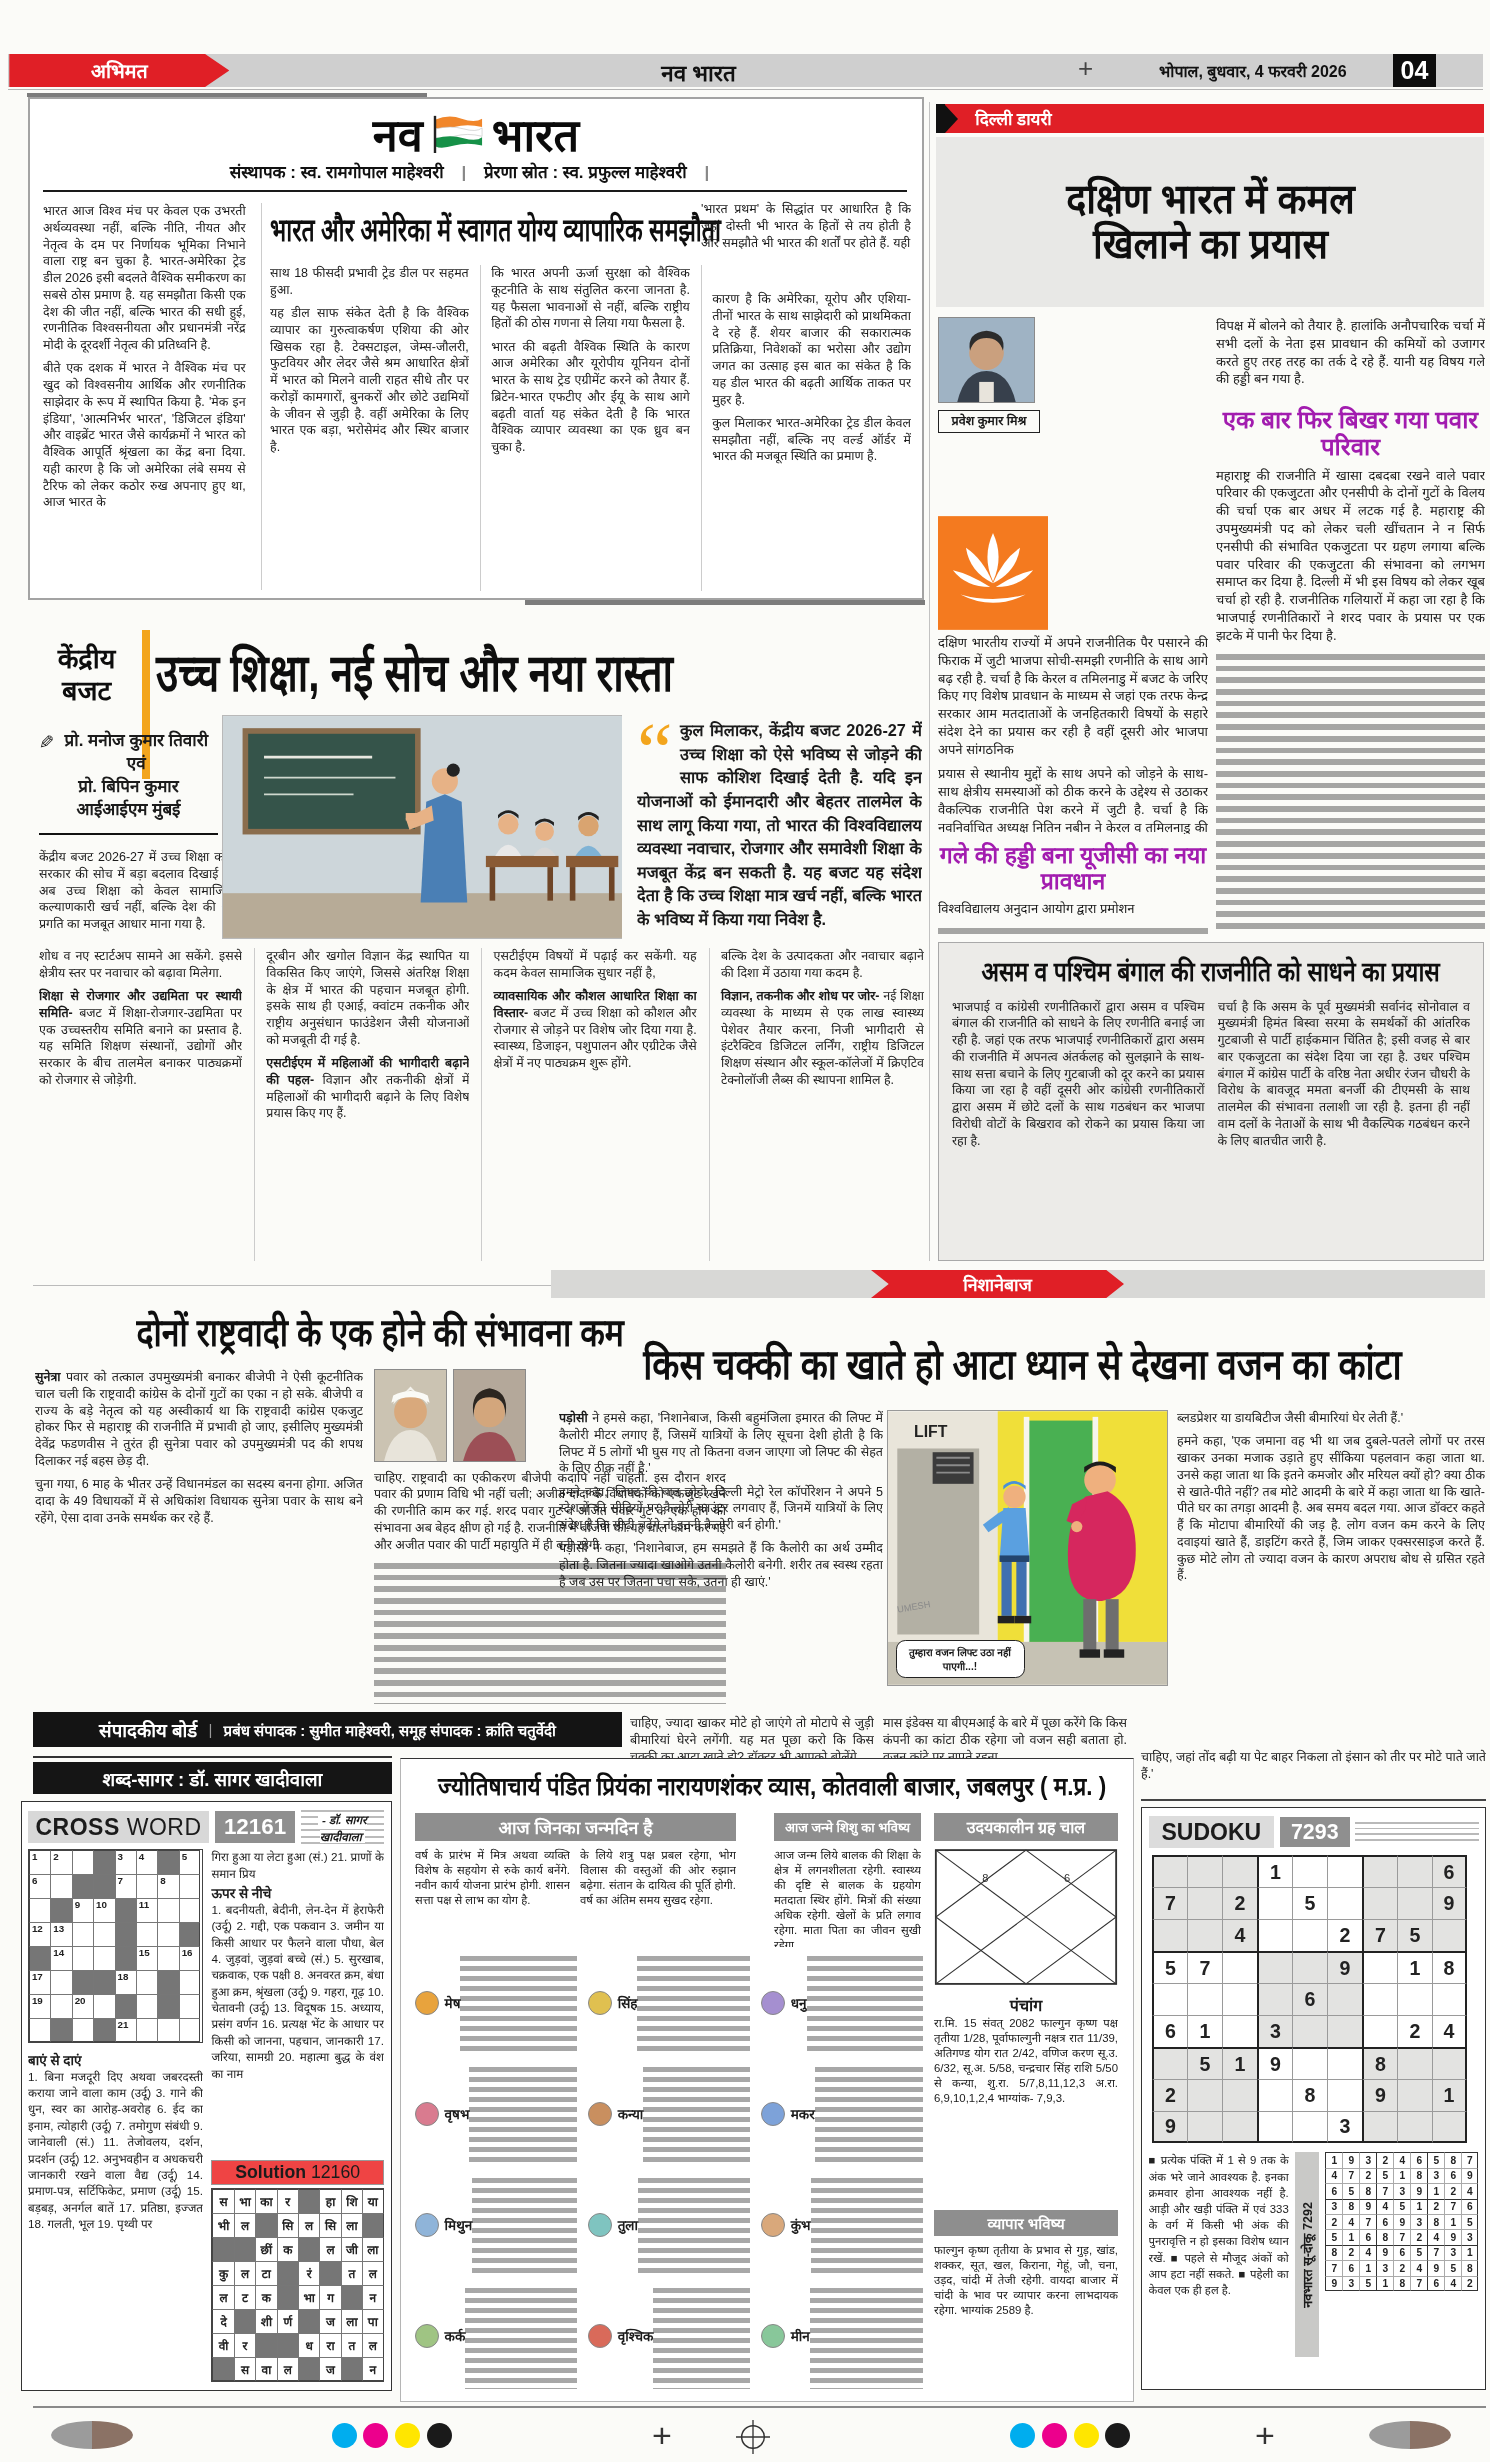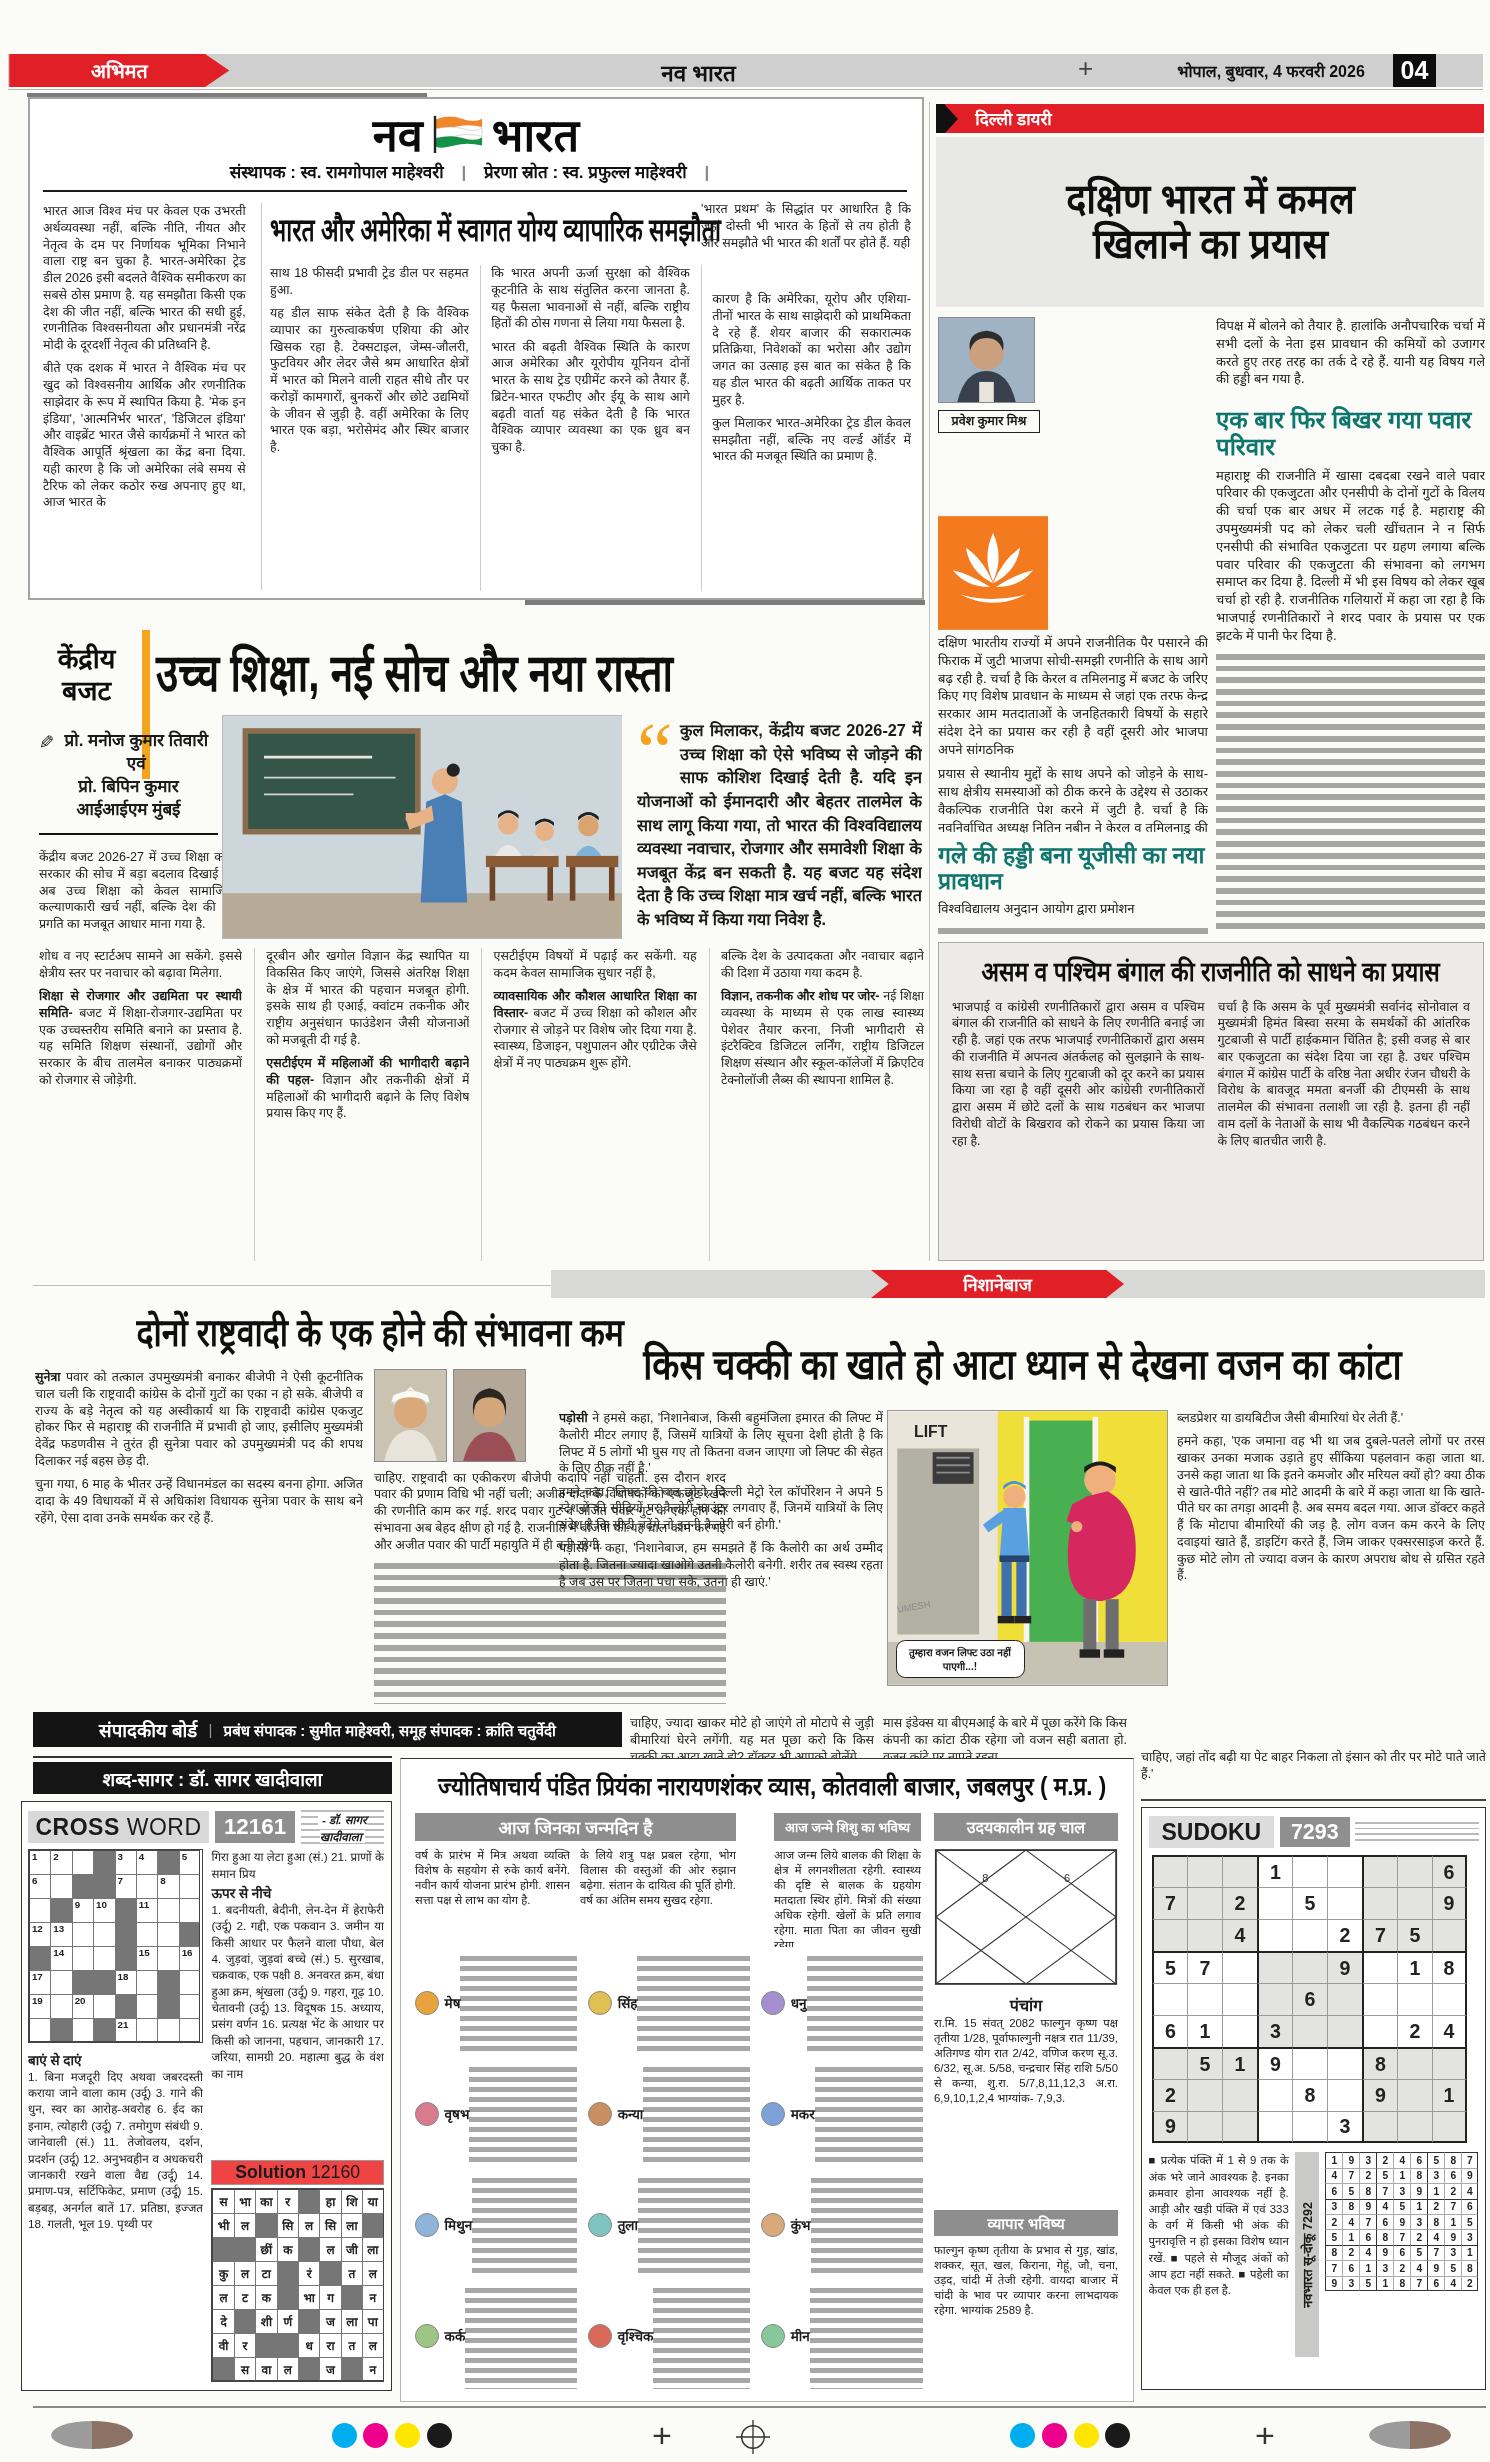--- a/index.html
+++ b/index.html
@@ -25,32 +25,32 @@
   .zcell{display:flex;flex-direction:row;overflow:hidden}
   .zhead{display:flex;align-items:center;gap:5.6px;margin-bottom:2.8px}
   .zicon{width:24px;height:24px;border-radius:50%;border:0.9px solid #888;flex:0 0 auto}
   .zname{font-weight:900;font-size:13.5px}
   .stripes{height:20.5px;background:repeating-linear-gradient(180deg,#b9b9b9 0 1.9px,transparent 1.9px 5.6px)}
   .dot{width:25px;height:25px;border-radius:50%;position:absolute}
   .ellipse{width:82px;height:28px;border-radius:50%;background:linear-gradient(90deg,#9b9b9b 50%,#8b7265 50%);position:absolute}
   .ribbon{clip-path:polygon(0 0,93% 0,100% 50%,93% 100%,0 100%,7% 50%)}
   .badge{clip-path:polygon(0 0,89% 0,100% 50%,89% 100%,0 100%)}
   .photo-frame{border:0.9px solid #8a8a8a;overflow:hidden}
-  .subhead2{font-weight:900;font-size:22.4px;line-height:1.15;text-align:left;margin:7.5px 0 5.6px;color:#0f766e}
+  .subhead2{font-weight:900;font-size:22.4px;line-height:1.15;text-align:center;margin:7.5px 0 5.6px;color:#a21caf}
 </style>
 </head>
 <body>
 
 <div class="abs" style="left:7.5px;top:54px;width:1475px;height:33px;background:#cfcfcf"></div>
 <div class="abs badge" style="left:9.3px;top:54px;width:220px;height:33px;background:#e01f26;color:#fff;display:flex;align-items:center;justify-content:center;font-size:19.6px;font-weight:900">
     <span>अभिमत</span>
   </div>
 <div class="abs bb" style="left:596px;top:57px;width:205px;text-align:center;font-size:22.4px;color:#111">नव भारत</div>
 <div class="abs" style="left:1078px;top:53px;font-size:26px;color:#444;font-weight:300">+</div>
-<div class="abs b" style="left:1159px;top:60px;width:224px;text-align:center;font-size:16px;color:#111">भोपाल, बुधवार, 4 फरवरी 2026</div>
+<div class="abs b" style="left:1159px;top:60px;width:224px;text-align:left;font-size:16px;color:#111">भोपाल, बुधवार, 4 फरवरी 2026</div>
 <div class="abs bb" style="left:1393px;top:54px;width:43px;height:33px;background:#0d0d0d;color:#fff;display:flex;align-items:center;justify-content:center;font-size:25px">04</div>
 <div class="abs" style="left:7.5px;top:89px;width:1475px;height:0.9px;background:#b5b5b5"></div>
 
 <div class="abs" style="left:28px;top:97px;width:896px;height:503px;border:2.8px solid #a3a3a3;background:#fff">
   <div class="abs" style="left:-2.8px;top:-6.5px;width:400px;height:4.7px;background:#7c7c7c"></div>
   <div class="abs" style="right:-2.8px;bottom:-6.5px;width:400px;height:4.7px;background:#7c7c7c"></div>
 
   <div class="abs" style="left:0;top:3.7px;width:100%;display:flex;align-items:center;justify-content:center;gap:7.5px">
     <span class="bb" style="font-size:45px;color:#0a0a0a">नव</span>
     <svg width="54" height="39" viewBox="0 0 58 42">

